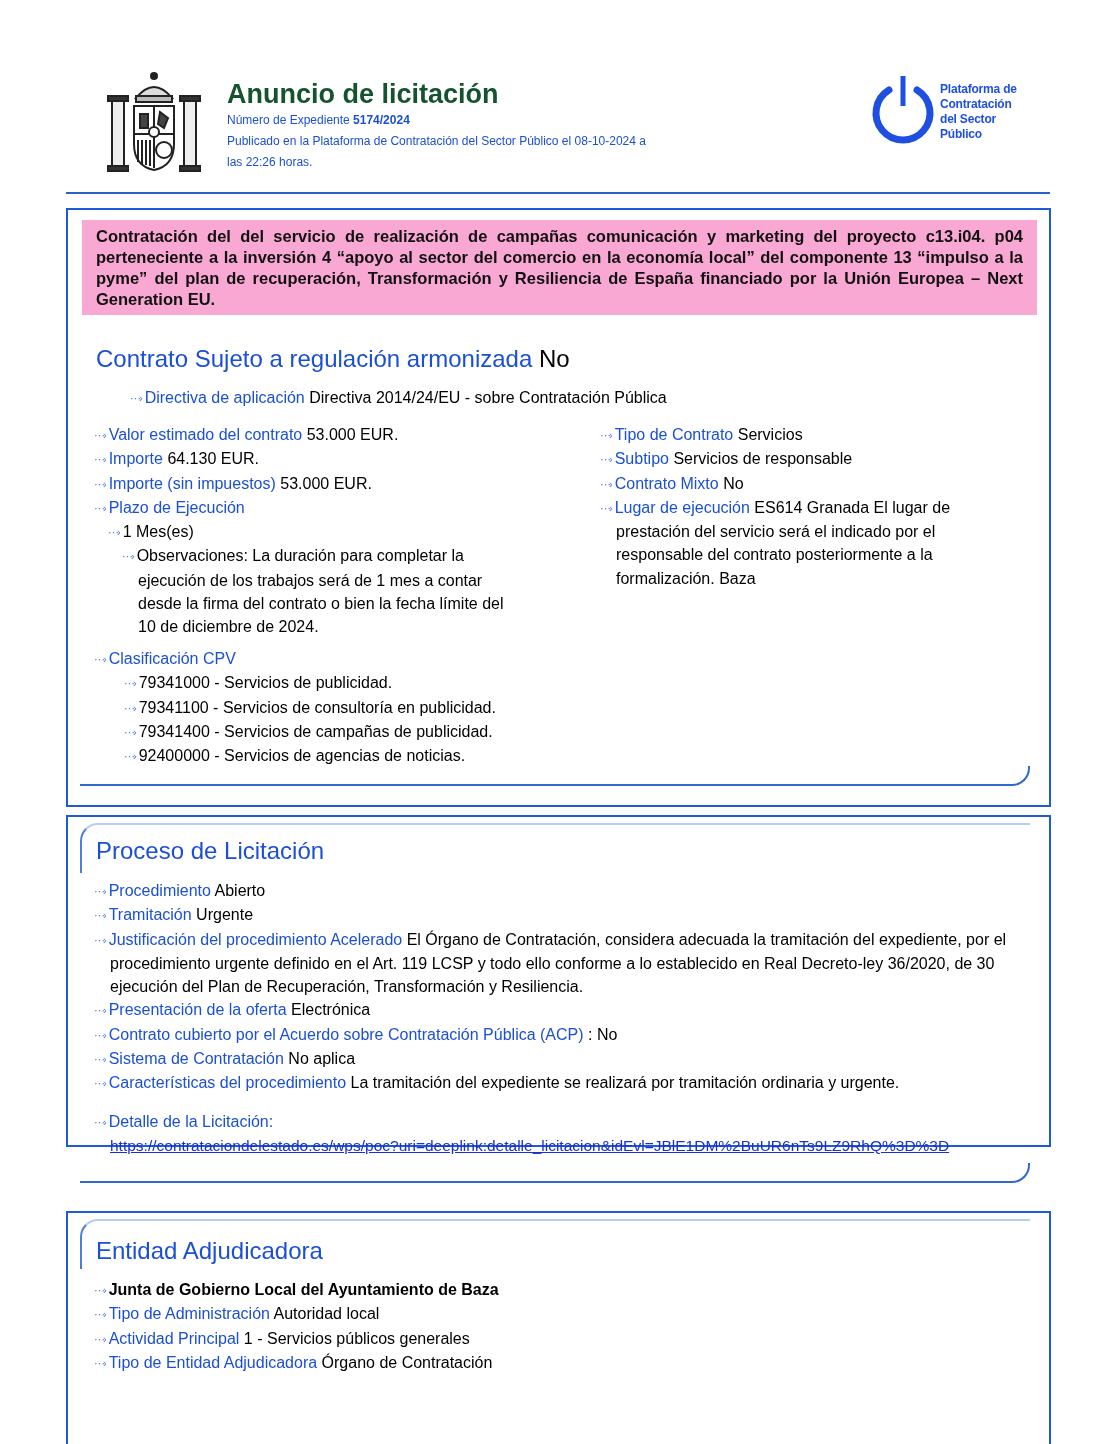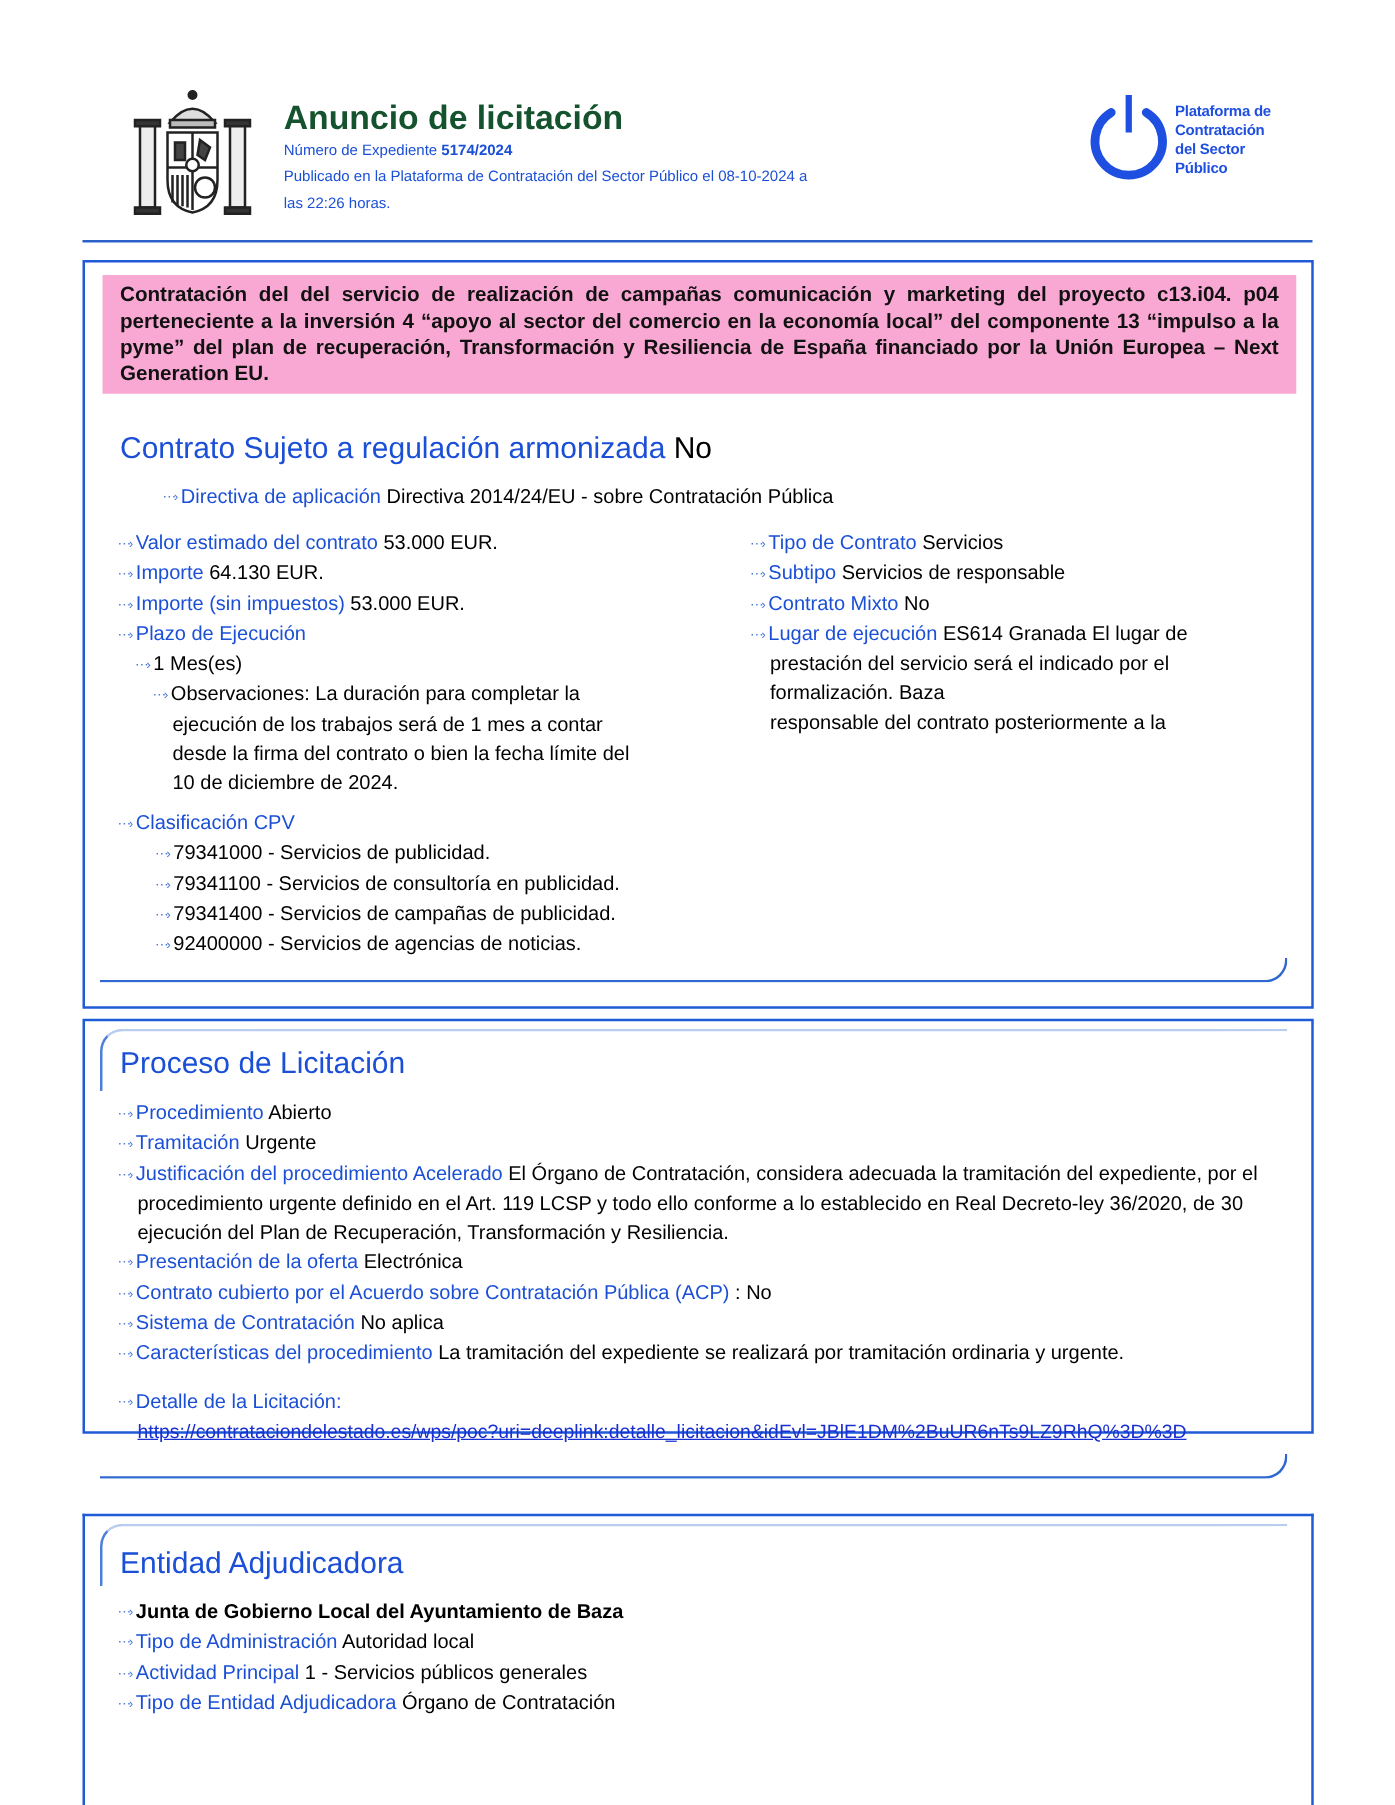--- a/index.html
+++ b/index.html
@@ -118,22 +118,22 @@
     </div>
   </div>
 
   <div class="row" style="left:532px; top:213px; width:420px;">
     <div><span class="arrow">⋯›</span><span class="lbl">Tipo de Contrato</span> <span class="val">Servicios</span></div>
     <div><span class="arrow">⋯›</span><span class="lbl">Subtipo</span> <span class="val">Servicios de responsable</span></div>
     <div><span class="arrow">⋯›</span><span class="lbl">Contrato Mixto</span> <span class="val">No</span></div>
     <div>
       <span class="arrow">⋯›</span><span class="lbl">Lugar de ejecución</span> <span class="val">ES614 Granada El lugar de</span>
       <span class="val indent-text">prestación del servicio será el indicado por el</span>
+      <span class="val indent-text">responsable del contrato posteriormente a la</span>
       <span class="val indent-text">formalización. Baza</span>
-      <span class="val indent-text">responsable del contrato posteriormente a la</span>
     </div>
   </div>
 
   <div class="row" style="left:26px; top:437px; width:600px;">
     <div><span class="arrow">⋯›</span><span class="lbl">Clasificación CPV</span></div>
     <div style="padding-left:30px;"><span class="arrow">⋯›</span><span class="val">79341000 - Servicios de publicidad.</span></div>
     <div style="padding-left:30px;"><span class="arrow">⋯›</span><span class="val">79341100 - Servicios de consultoría en publicidad.</span></div>
     <div style="padding-left:30px;"><span class="arrow">⋯›</span><span class="val">79341400 - Servicios de campañas de publicidad.</span></div>
     <div style="padding-left:30px;"><span class="arrow">⋯›</span><span class="val">92400000 - Servicios de agencias de noticias.</span></div>
   </div>

